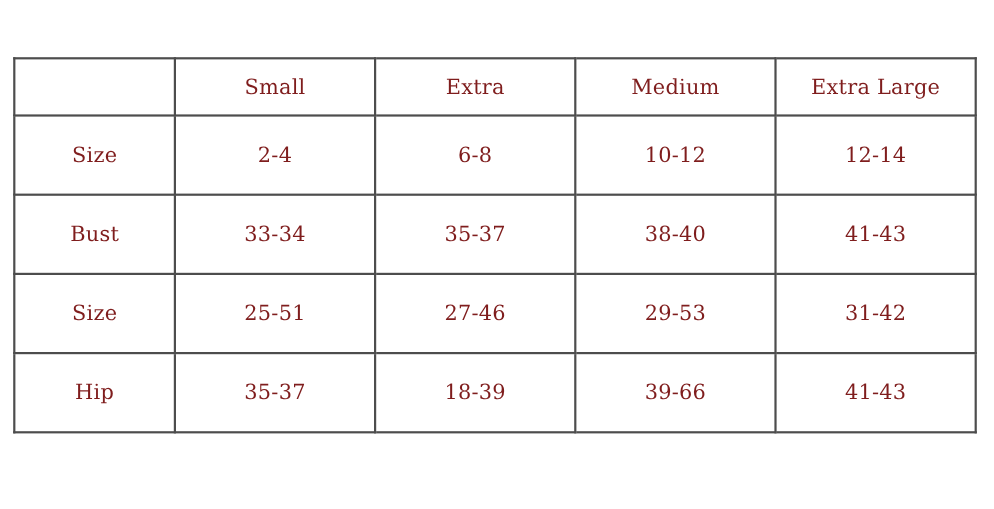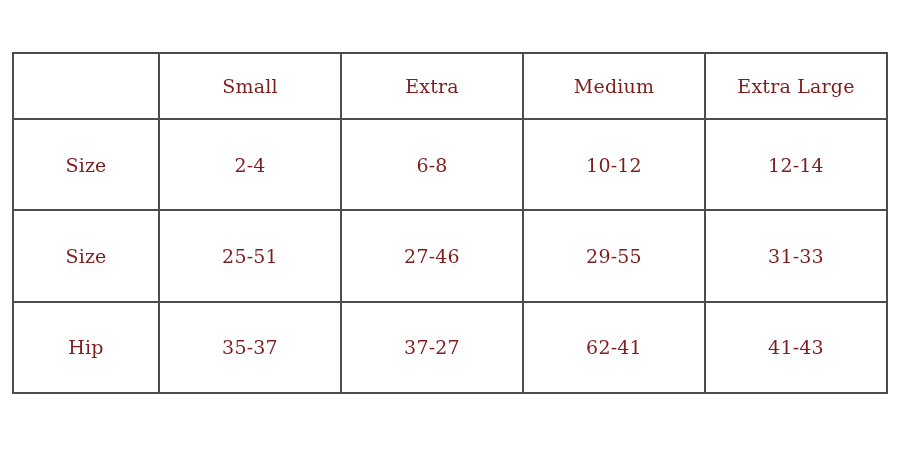--- a/index.html
+++ b/index.html
@@ -62,28 +62,35 @@
         <th>Extra Large</th>
       </tr>
       <tr class="data-row">
         <th>Size</th>
         <td>2-4</td>
         <td>6-8</td>
         <td>10-12</td>
         <td>12-14</td>
       </tr>
       <tr class="data-row">
+        <th>Bust</th>
+        <td>33-34</td>
+        <td>35-37</td>
+        <td>38-40</td>
+        <td>41-43</td>
+      </tr>
+      <tr class="data-row">
         <th>Size</th>
         <td>25-51</td>
         <td>27-46</td>
-        <td>29-55</td>
-        <td>31-33</td>
+        <td>29-53</td>
+        <td>31-42</td>
       </tr>
       <tr class="data-row">
         <th>Hip</th>
         <td>35-37</td>
-        <td>37-27</td>
-        <td>62-41</td>
+        <td>18-39</td>
+        <td>39-66</td>
         <td>41-43</td>
       </tr>
     </tbody>
   </table>
 </div>
 
 </body></html>

